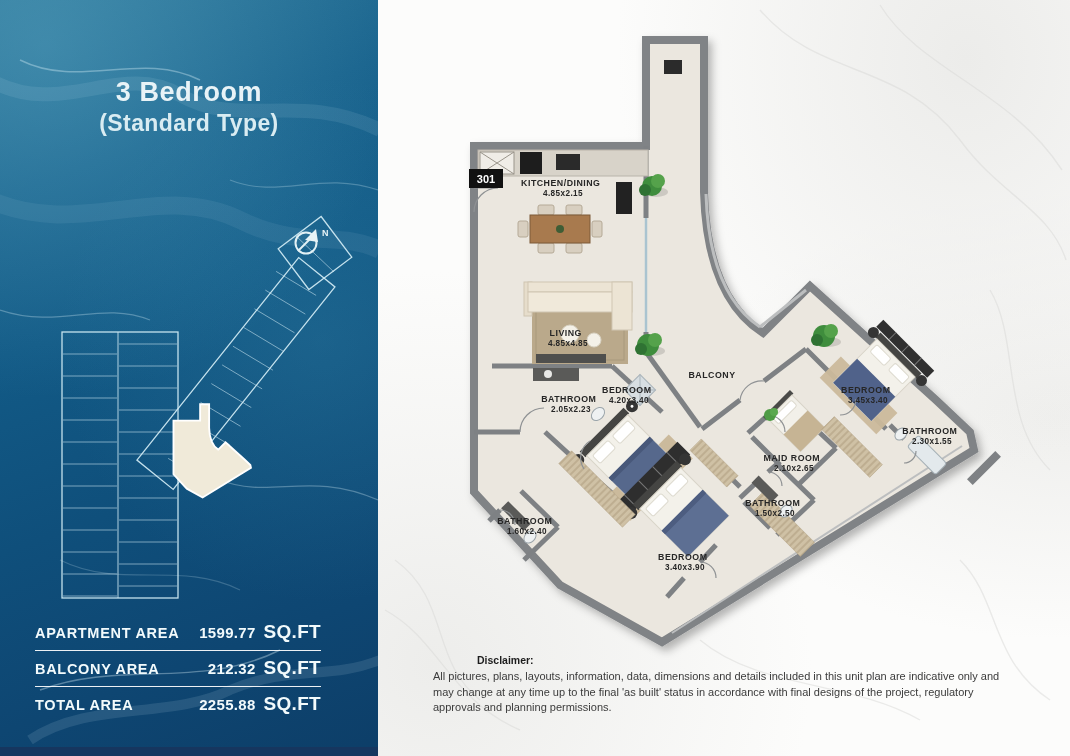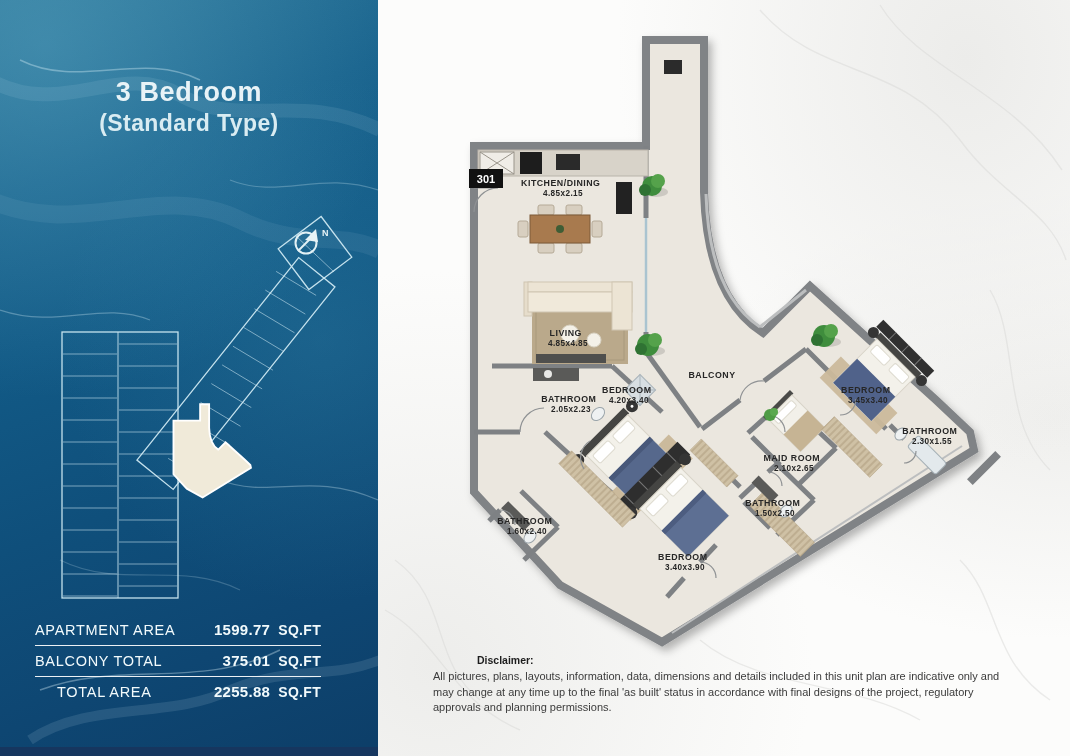--- a/index.html
+++ b/index.html
@@ -19,24 +19,24 @@
   .title-block{position:absolute;top:76px;left:0;width:100%;text-align:center;color:#e8f3f7;}
   .title-main{font-size:27px;font-weight:bold;letter-spacing:.6px;line-height:1.2;}
   .title-sub{font-size:23px;font-weight:bold;letter-spacing:.4px;color:#d9ecf2;line-height:1.35;}
 
   .keyplan-svg{position:absolute;left:0;top:0;}
   .kp-line{stroke:#cfe9f2;stroke-width:1.3;fill:none;opacity:.95;}
   .kp-tick{stroke:#cfe9f2;stroke-width:.8;opacity:.7;}
 
   .stats{position:absolute;left:35px;top:615px;width:286px;}
   .stat-row{display:flex;align-items:baseline;padding:6px 0 7px;border-bottom:1.6px solid rgba(255,255,255,.92);}
-  .stat-row:last-child{border-bottom:none;margin-left:22px;}
-  .stat-label{flex:1;font-size:14.5px;font-weight:normal;letter-spacing:.7px;color:#f2fafc;}
+  .stat-row:last-child{border-bottom:none;}
+  .stat-label{flex:1;font-size:14.5px;font-weight:bold;letter-spacing:.7px;color:#f2fafc;}
   .stat-value{font-size:15px;font-weight:bold;color:#f2fafc;letter-spacing:.3px;}
-  .stat-unit{font-size:14px;font-weight:bold;margin-left:8px;color:#f2fafc;letter-spacing:.3px;}
+  .stat-unit{font-size:19px;font-weight:bold;margin-left:8px;color:#f2fafc;letter-spacing:.3px;}
 
   
   .right-panel{position:absolute;left:378px;top:0;width:692px;height:756px;
     background:
       radial-gradient(ellipse at 85% 8%, #ececea 0%, transparent 42%),
       radial-gradient(ellipse at 98% 55%, #efefed 0%, transparent 38%),
       radial-gradient(ellipse at 8% 88%, #ededeb 0%, transparent 42%),
       #fcfcfb;}
   .plan-svg{position:absolute;left:0;top:0;}
 
@@ -134,22 +134,22 @@
       </g>
     </svg>
 
     <div class="stats">
       <div class="stat-row">
         <span class="stat-label">APARTMENT AREA</span>
         <span class="stat-value">1599.77</span>
         <span class="stat-unit">SQ.FT</span>
       </div>
       <div class="stat-row">
-        <span class="stat-label">BALCONY TOTAL</span>
-        <span class="stat-value">375.01</span>
+        <span class="stat-label">BALCONY AREA</span>
+        <span class="stat-value">212.32</span>
         <span class="stat-unit">SQ.FT</span>
       </div>
       <div class="stat-row">
         <span class="stat-label">TOTAL AREA</span>
         <span class="stat-value">2255.88</span>
         <span class="stat-unit">SQ.FT</span>
       </div>
     </div>
     <div class="bottom-strip"></div>
   </div>

